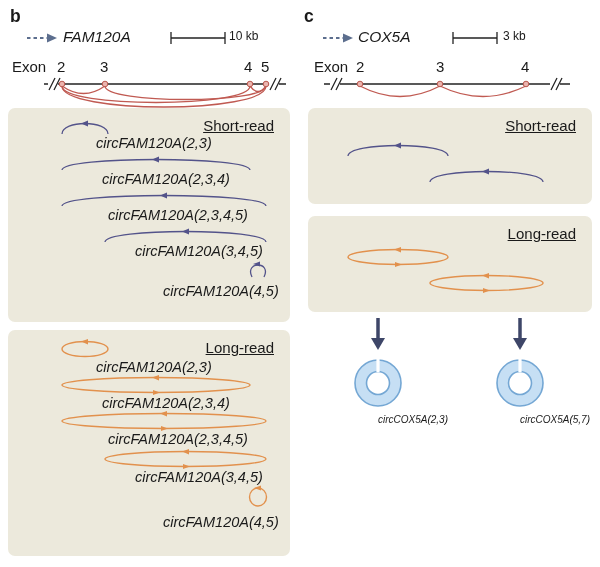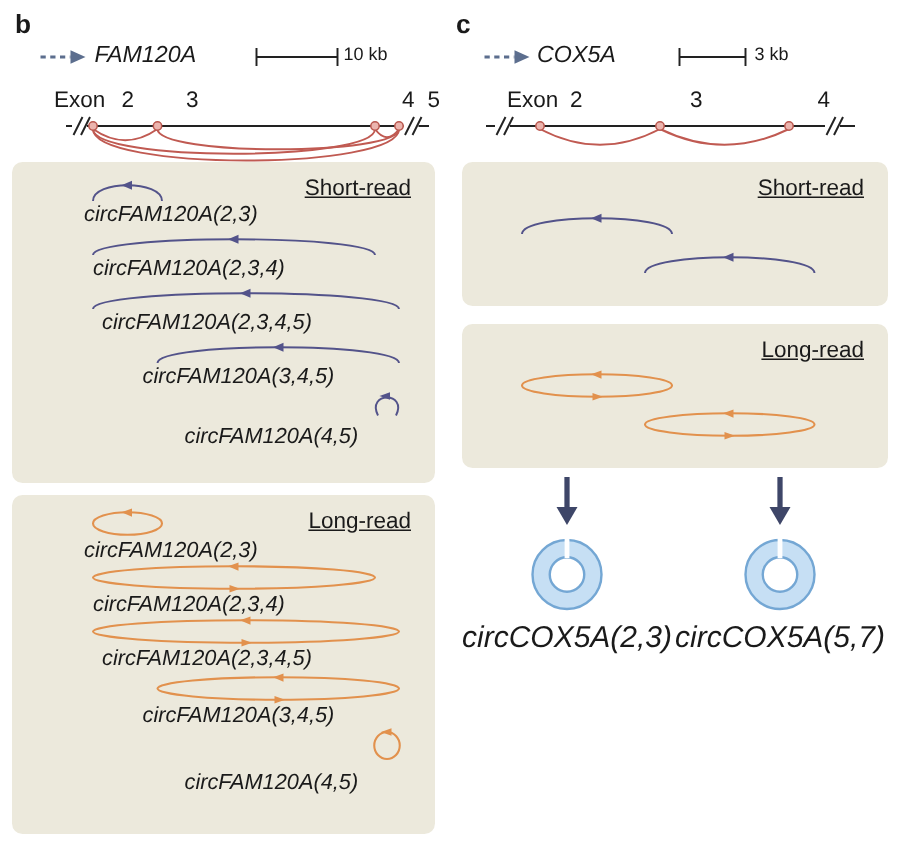--- a/index.html
+++ b/index.html
@@ -2,25 +2,25 @@
 <html><head>
 <meta charset="utf-8">
 <style>
   html,body{margin:0;padding:0;background:#fff;}
   body{font-family:"Liberation Sans", sans-serif;color:#1a1a1a;}
   #fig{position:relative;width:600px;height:567px;background:#ffffff;overflow:hidden;}
   .abs{position:absolute;}
   .panel-letter{position:absolute;font-weight:bold;font-size:17.5px;}
   .gene{position:absolute;font-style:italic;font-size:15.5px;text-align:right;}
   .scale-label{position:absolute;font-size:12px;}
-  .exon-t{position:absolute;font-size:15px;margin-left:24px;}
+  .exon-t{position:absolute;font-size:15px;}
   .box{position:absolute;background:#ECE9DC;border-radius:7px;}
   .box-title{position:absolute;top:9px;right:16px;font-size:15px;text-decoration:underline;}
-  .circ-label{position:absolute;font-style:italic;font-size:14.5px;white-space:nowrap;}
-  .prod-label{position:absolute;font-style:italic;font-size:20px;text-align:center;width:140px;}
+  .circ-label{position:absolute;font-style:italic;font-size:14.5px;white-space:nowrap;margin-left:40px;}
+  .prod-label{position:absolute;font-style:italic;font-size:10px;text-align:right;width:140px;}
   .sr{stroke:#53538A;fill:none;stroke-width:1.3;}
   .sr-f{fill:#53538A;}
   .lr{stroke:#E2914D;fill:none;stroke-width:1.4;}
   .lr-f{fill:#E2914D;}
   .gene-arc{stroke:#C05A52;fill:none;stroke-width:1.3;}
   .gline{stroke:#222;stroke-width:1.3;}
   .exon-dot{fill:#EBB4AE;stroke:#B9574E;stroke-width:1;}
 </style>
 </head>
 <body>

